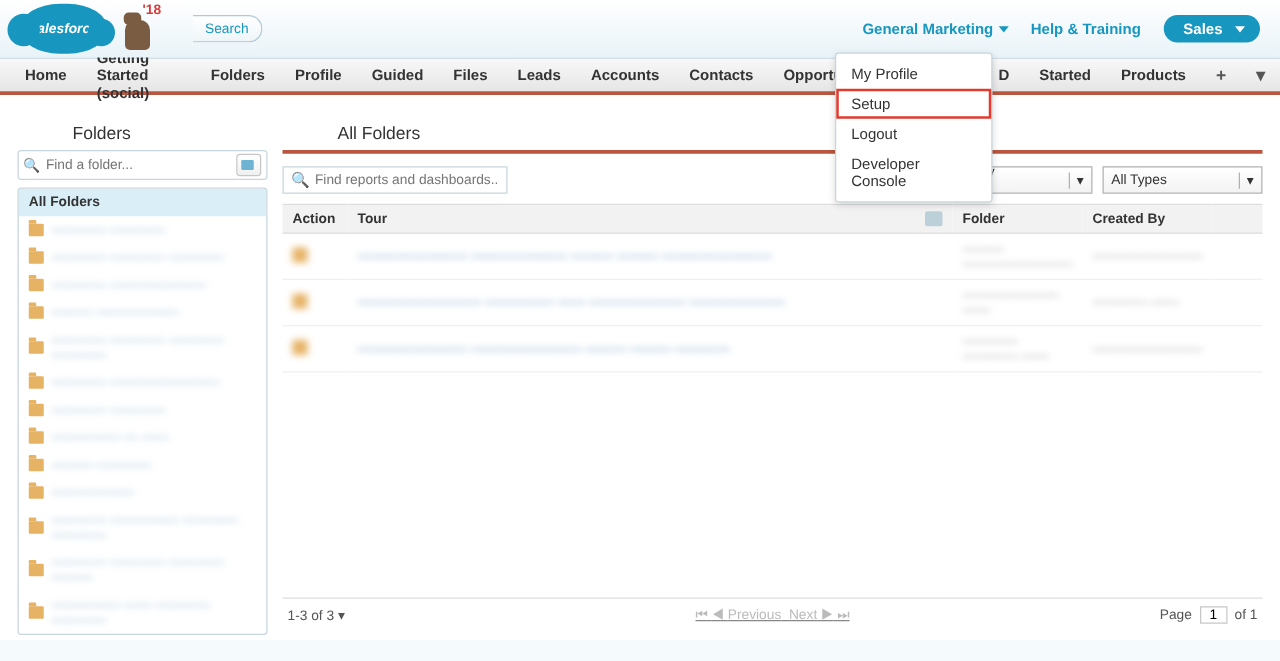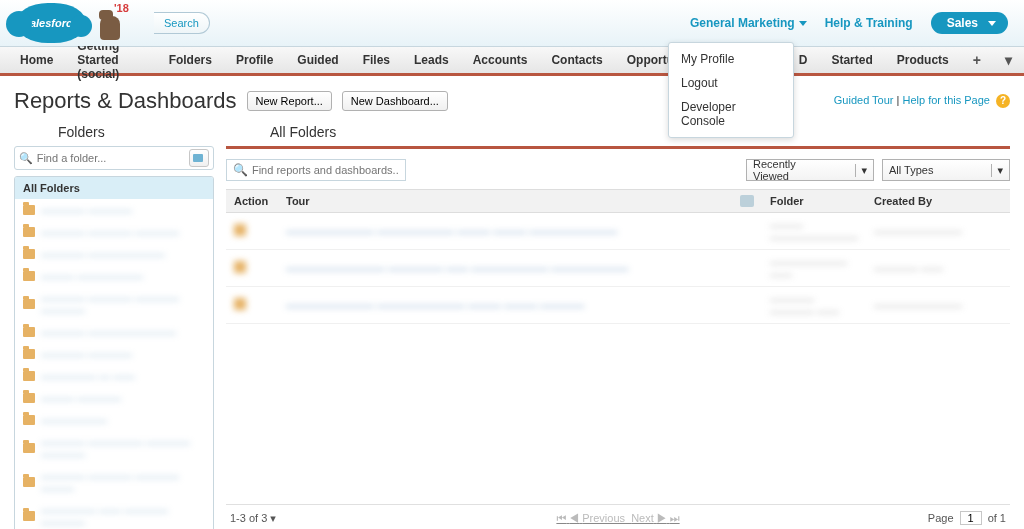--- a/index.html
+++ b/index.html
@@ -104,20 +104,21 @@
     </div>
     <a class="help-link">Help &amp; Training</a>
     <div class="app-pill">
       <span>Sales</span>
       <span class="tri-down"></span>
     </div>
   </div>
 
   <div class="user-dropdown">
     <div class="item">My Profile</div>
+    <div class="item highlight">Setup</div>
     <div class="item">Logout</div>
     <div class="item">Developer Console</div>
   </div>
 </div>
 
 <div class="tab-bar">
   <div class="tab">Home</div>
   <div class="tab">Getting Started (social)</div>
   <div class="tab">Folders</div>
   <div class="tab">Profile</div>
@@ -129,32 +130,20 @@
   <div class="tab">Opportunities</div>
   <div class="tab active">Reports</div>
   <div class="tab">D</div>
   <div class="tab">Started</div>
   <div class="tab">Products</div>
   <div class="tab icon-only">+</div>
   <div class="tab icon-only">▾</div>
 </div>
 
 <div class="page">
-  <div class="page-head">
-    <div class="page-title-wrap">
-      <h1 class="page-title">Reports &amp; Dashboards</h1>
-      <button class="btn">New Report...</button>
-      <button class="btn">New Dashboard...</button>
-    </div>
-    <div class="page-help">
-      <a>Guided Tour</a> |
-      <a>Help for this Page</a>
-      <span class="help-icon">?</span>
-    </div>
-  </div>
 
   <div class="main">
 
     <div class="sidebar">
       <div class="sidebar-head">Folders</div>
       <div class="folder-search">
         <span class="mag">🔍</span>
         <input placeholder="Find a folder..." style="">
         <div class="folder-btn"></div>
       </div>

